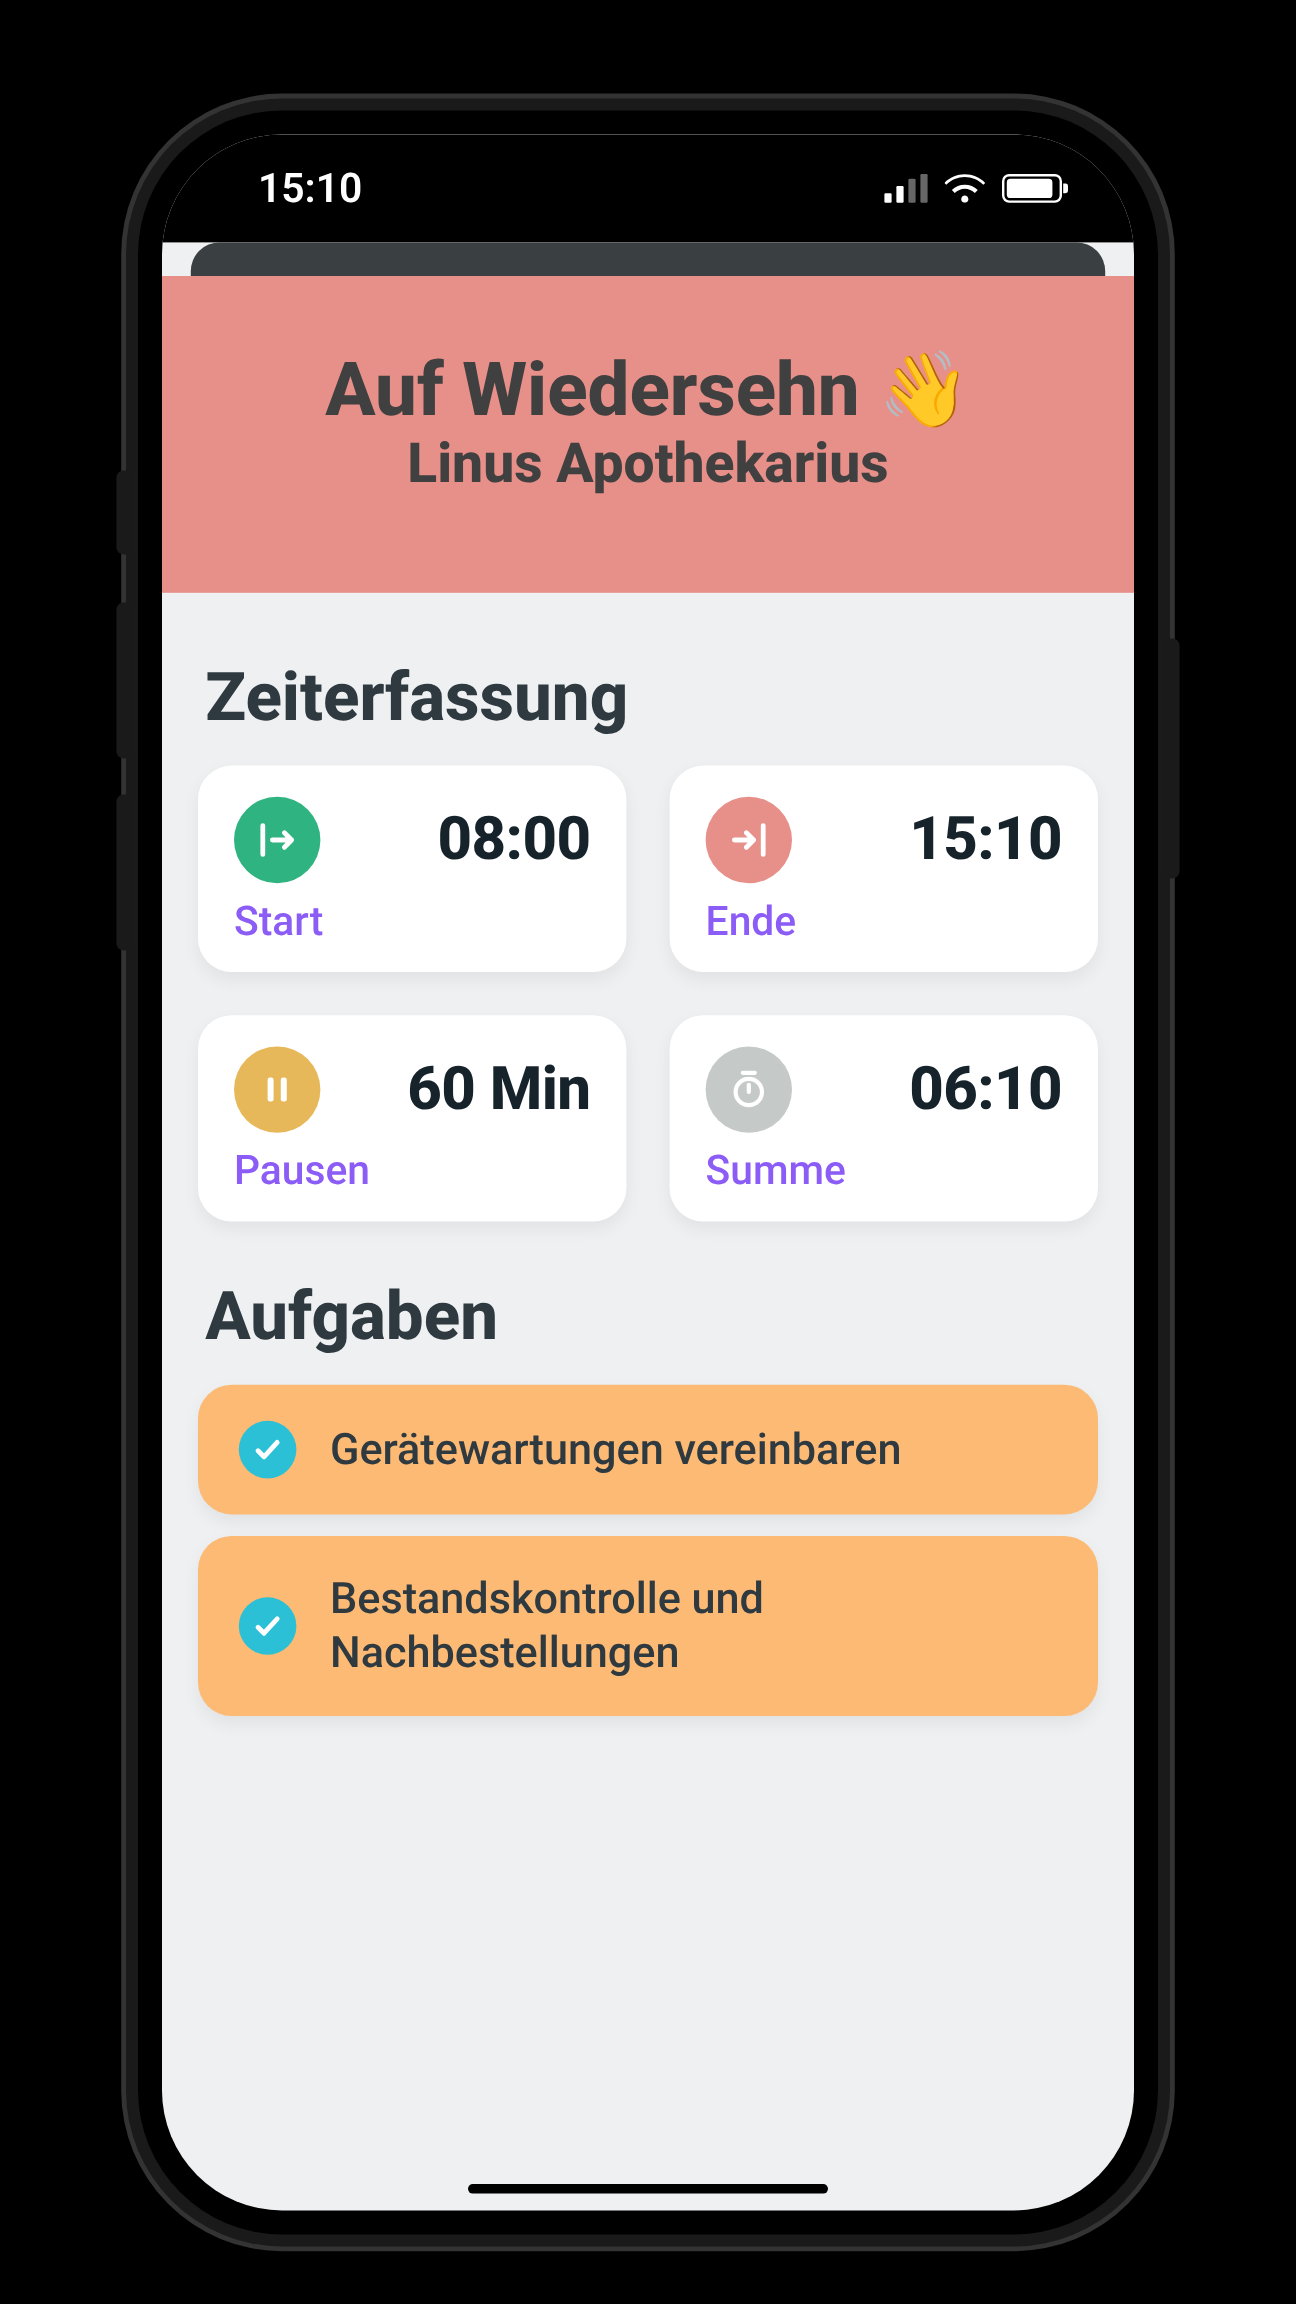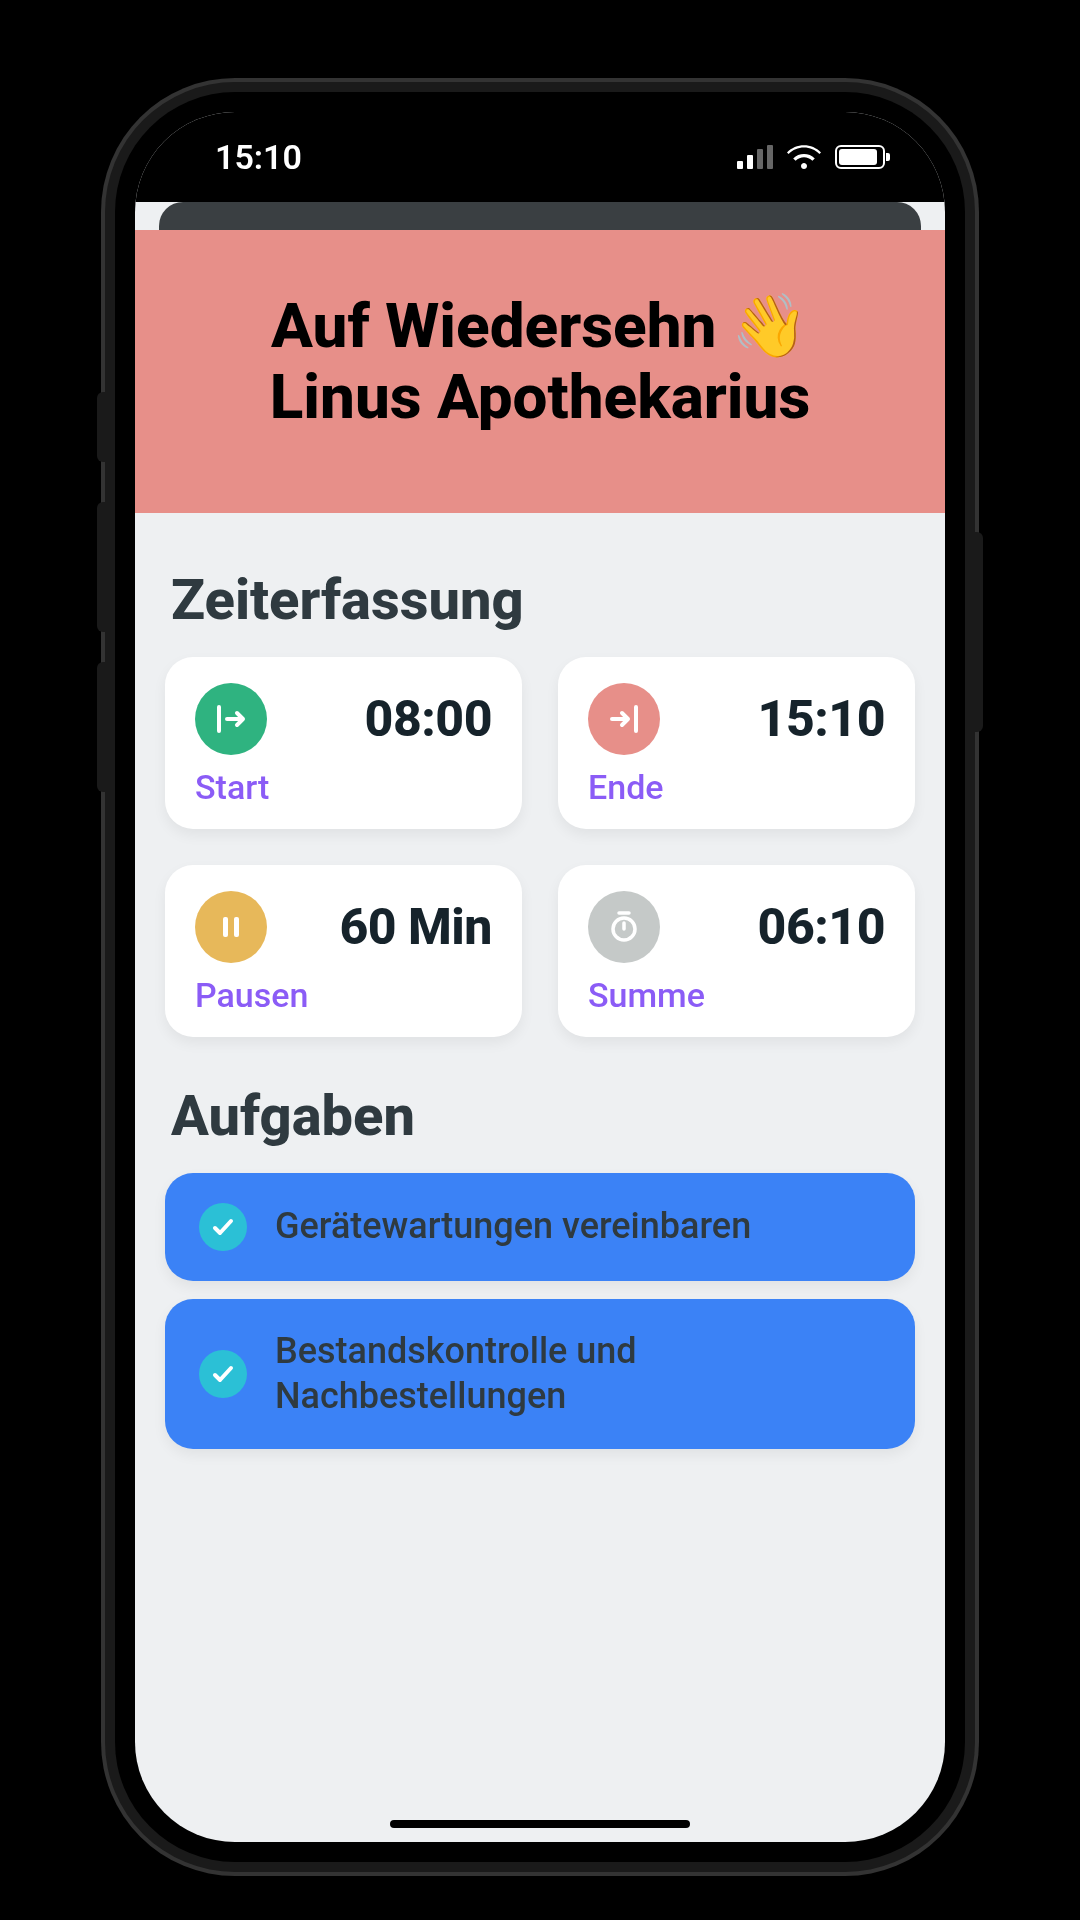--- a/index.html
+++ b/index.html
@@ -69,32 +69,32 @@
   
   .behind {
     height: 28px;
     background: #3a3f42;
     margin: 0 24px;
     border-radius: 24px 24px 0 0;
   }
   
   .header {
     background: #e78f89;
-    color: #000000;
+    color: #404040;
     text-align: center;
     padding: 60px 30px 80px;
     border-radius: 0 0 0 0;
   }
   .header .line1 {
     font-size: 62px;
     font-weight: 800;
     line-height: 1.15;
   }
   .header .line2 {
-    font-size: 62px;
+    font-size: 46px;
     font-weight: 800;
     line-height: 1.15;
   }
   
   .content {
     padding: 30px 30px 40px;
   }
   .section-title {
     font-size: 56px;
     font-weight: 800;
@@ -139,21 +139,21 @@
     white-space: nowrap;
   }
   .label {
     font-size: 34px;
     color: #8b5cf6;
     font-weight: 500;
     margin-top: 6px;
   }
   
   .task {
-    background:#3b82f6;
+    background:#fdba74;
     border-radius: 28px;
     padding: 30px 34px;
     box-shadow: 0 6px 14px rgba(0,0,0,0.06);
     display:flex;
     align-items:center;
     gap: 28px;
     margin-bottom: 18px;
   }
   .check {
     width:48px; height:48px; border-radius:50%;

